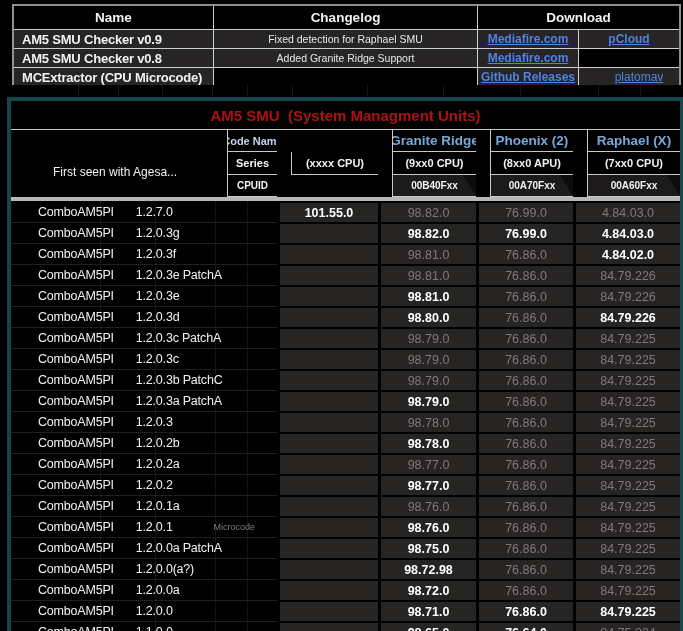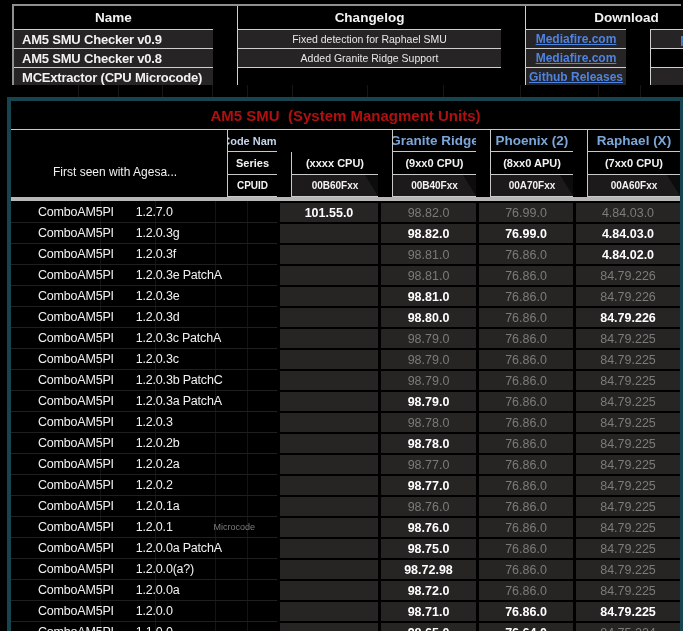--- a/index.html
+++ b/index.html
@@ -2,21 +2,21 @@
 <html><head>
 <meta charset="utf-8">
 <style>
   html,body{margin:0;padding:0;background:#000;}
   .screen{position:relative;width:683px;height:631px;background:#000;overflow:hidden;
           font-family:"Liberation Sans",sans-serif;color:#f2f2f2;}
 
   
   .top-table{position:absolute;left:12px;top:4px;width:669px;
              border:2px solid #8f8f8f;box-sizing:border-box;background:#000;}
-  .tt-row{display:grid;grid-template-columns:199px 264px 101px 101px;gap:24px;}
+  .tt-row{display:grid;grid-template-columns:199px 264px 101px 101px;}
   .tt-cell{box-sizing:border-box;border-left:1px solid #cfcfcf;border-top:1px solid #cfcfcf;
            display:flex;align-items:center;justify-content:center;overflow:hidden;white-space:nowrap;}
   .tt-row .tt-cell:first-child{border-left:none;}
   .tt-head .tt-cell{border-top:none;height:23px;background:#000;font-weight:bold;font-size:13.5px;}
   .tt-head{grid-template-columns:199px 264px 202px;}
   .tt-body .tt-cell{height:19px;background:#262424;}
   .tt-name{justify-content:flex-start;padding-left:8px;font-weight:bold;font-size:13px;letter-spacing:-0.2px;}
   .tt-log{font-size:10.5px;color:#e8e8e8;}
   .tt-empty{background:#000 !important;}
   .link{color:#4f83e0;font-weight:bold;font-size:12px;text-decoration:underline;cursor:pointer;}
@@ -135,21 +135,20 @@
       <div class="sh-cell col-code" style="grid-row:1;grid-column:5">Phoenix (2)</div>
       <div class="sh-cell col-code" style="grid-row:1;grid-column:6">Raphael (X)</div>
 
       <div class="sh-cell lbl-plain" style="grid-row:2;grid-column:2">Series</div>
       <div class="sh-cell col-series" style="grid-row:2;grid-column:3">(xxxx CPU)</div>
       <div class="sh-cell col-series" style="grid-row:2;grid-column:4">(9xx0 CPU)</div>
       <div class="sh-cell col-series" style="grid-row:2;grid-column:5">(8xx0 APU)</div>
       <div class="sh-cell col-series" style="grid-row:2;grid-column:6">(7xx0 CPU)</div>
 
       <div class="sh-cell lbl-small" style="grid-row:3;grid-column:2">CPUID</div>
-      <div class="sh-cell cpuid-cell" style="grid-row:3;grid-column:3">00B60Fxx</div>
       <div class="sh-cell cpuid-cell" style="grid-row:3;grid-column:4">00B40Fxx</div>
       <div class="sh-cell cpuid-cell" style="grid-row:3;grid-column:5">00A70Fxx</div>
       <div class="sh-cell cpuid-cell" style="grid-row:3;grid-column:6">00A60Fxx</div>
     </div>
 
     <div class="smu-sep"></div>
 
     <div class="smu-body">
   <div class="srow">
     <div class="c-name">

